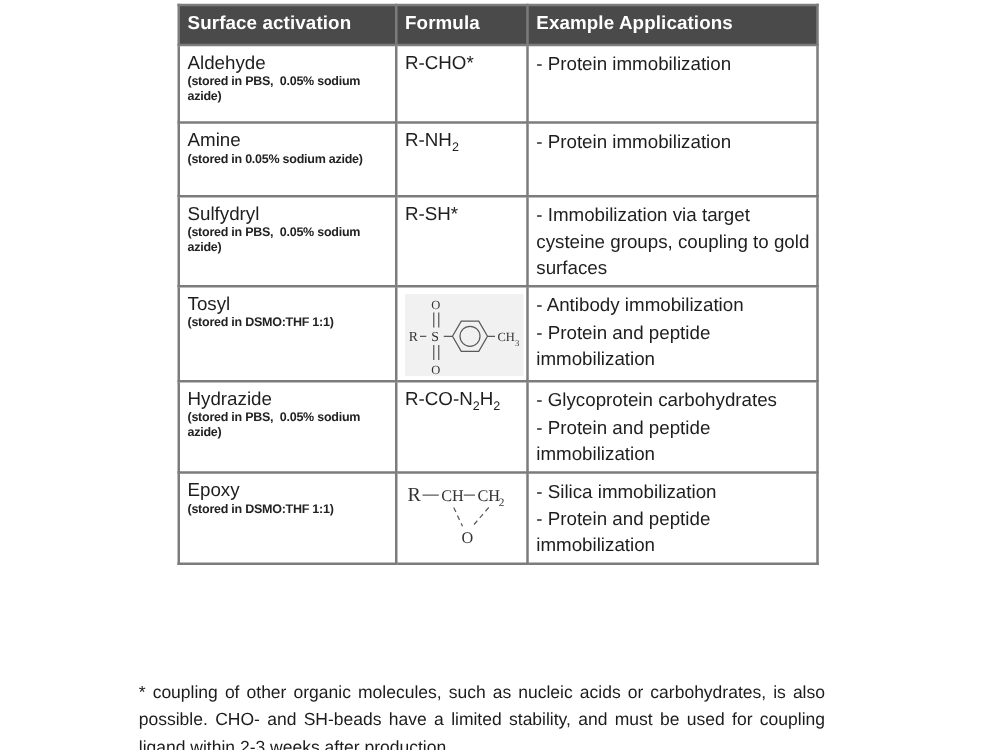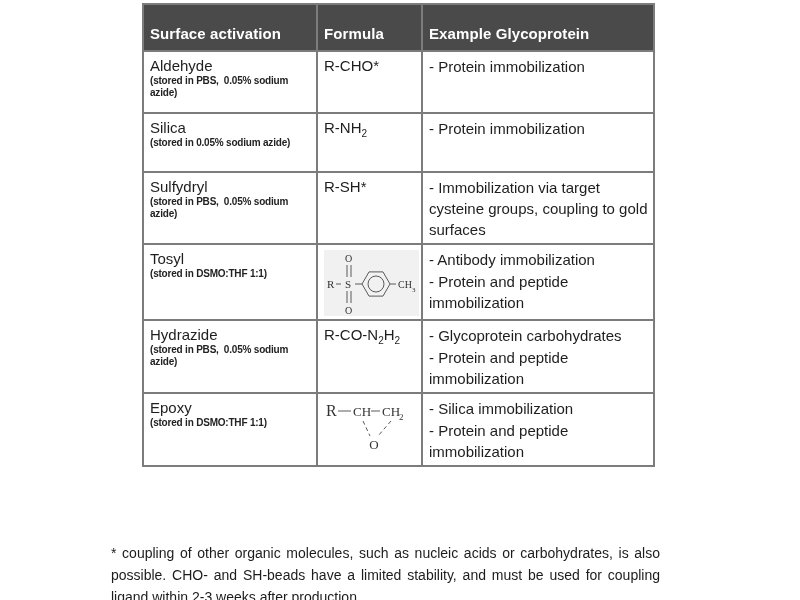--- a/index.html
+++ b/index.html
@@ -7,21 +7,21 @@
     width:800px; height:600px; background:#ffffff;
     font-family:"Liberation Sans", sans-serif; color:#1e1e1e;
     position:relative; overflow:hidden;
   }
   .table-wrap { position:absolute; left:142px; top:3px; }
   table { border-collapse:collapse; table-layout:fixed; width:511px; }
   col.c1 { width:174px; } col.c2 { width:105px; } col.c3 { width:232px; }
   th, td { border:2px solid #7c7c7c; vertical-align:top; padding:3px 5px 3px 6px; }
   th {
     background:#4a4a4a; color:#ffffff; text-align:left;
-    font-size:15px; font-weight:bold; height:22px; padding-top:20px;
+    font-size:15px; font-weight:bold; height:22px; padding-top:5px;
     letter-spacing:0.1px;
   }
   td { background:#ffffff; }
   .name { font-size:15px; line-height:19px; margin-top:1px; }
   .storage {
     font-size:10px; font-weight:bold; line-height:12px;
     letter-spacing:-0.2px; white-space:pre-wrap; color:#222222;
   }
   .formula { font-size:15px; line-height:19px; margin-top:1px; }
   .formula sub { font-size:10px; line-height:0; }
@@ -50,39 +50,39 @@
   <table>
     <colgroup>
         <col class="c1">
         <col class="c2">
         <col class="c3">
       </colgroup>
     <thead>
       <tr>
         <th>Surface activation</th>
         <th>Formula</th>
-        <th>Example Glycoprotein</th>
+        <th>Example Applications</th>
       </tr>
     </thead>
     <tbody id="table-body">
         <tr>
     <td>
       <div class="name">Aldehyde</div>
       <div class="storage">(stored in PBS,  0.05% sodium azide)</div>
     </td>
     <td>
       <div class="formula"><span>R-CHO*</span></div>
     </td>
     <td>
             <div class="app-line">- Protein immobilization</div>
           </td>
   </tr>
         <tr>
     <td>
-      <div class="name">Silica</div>
+      <div class="name">Amine</div>
       <div class="storage">(stored in 0.05% sodium azide)</div>
     </td>
     <td>
       <div class="formula"><span>R-NH</span><sub>2</sub></div>
     </td>
     <td>
             <div class="app-line">- Protein immobilization</div>
           </td>
   </tr>
         <tr>

